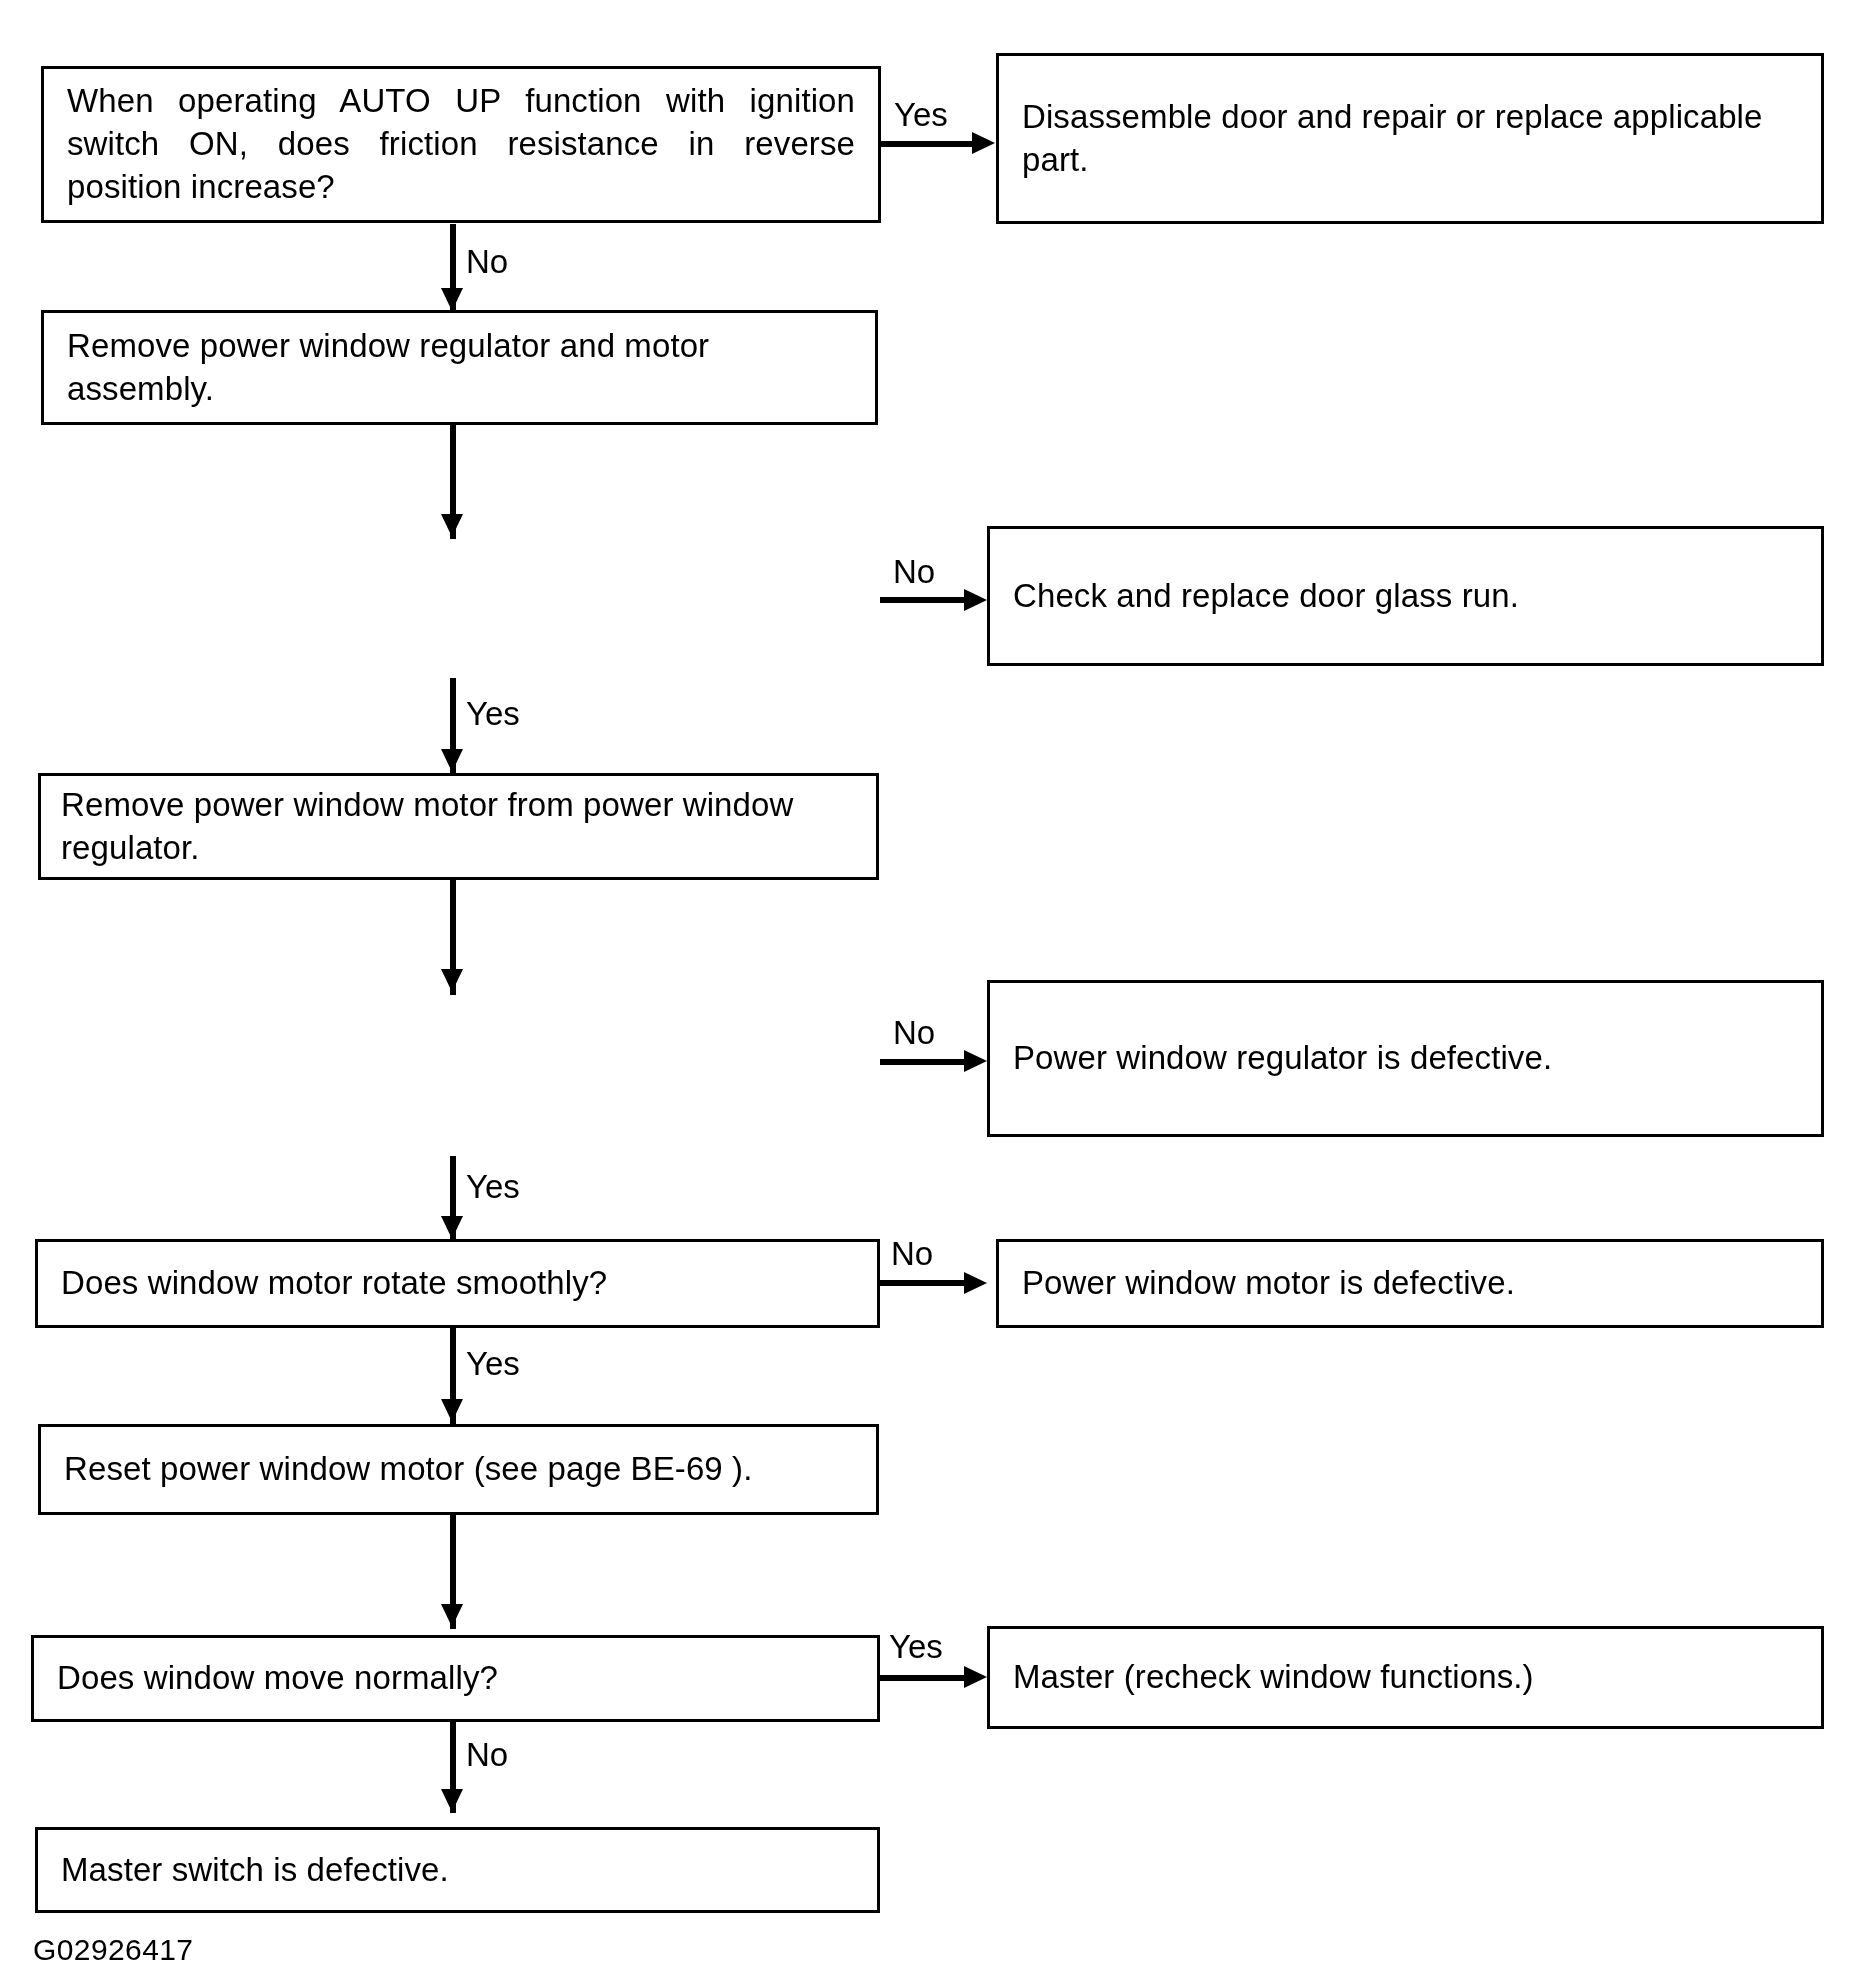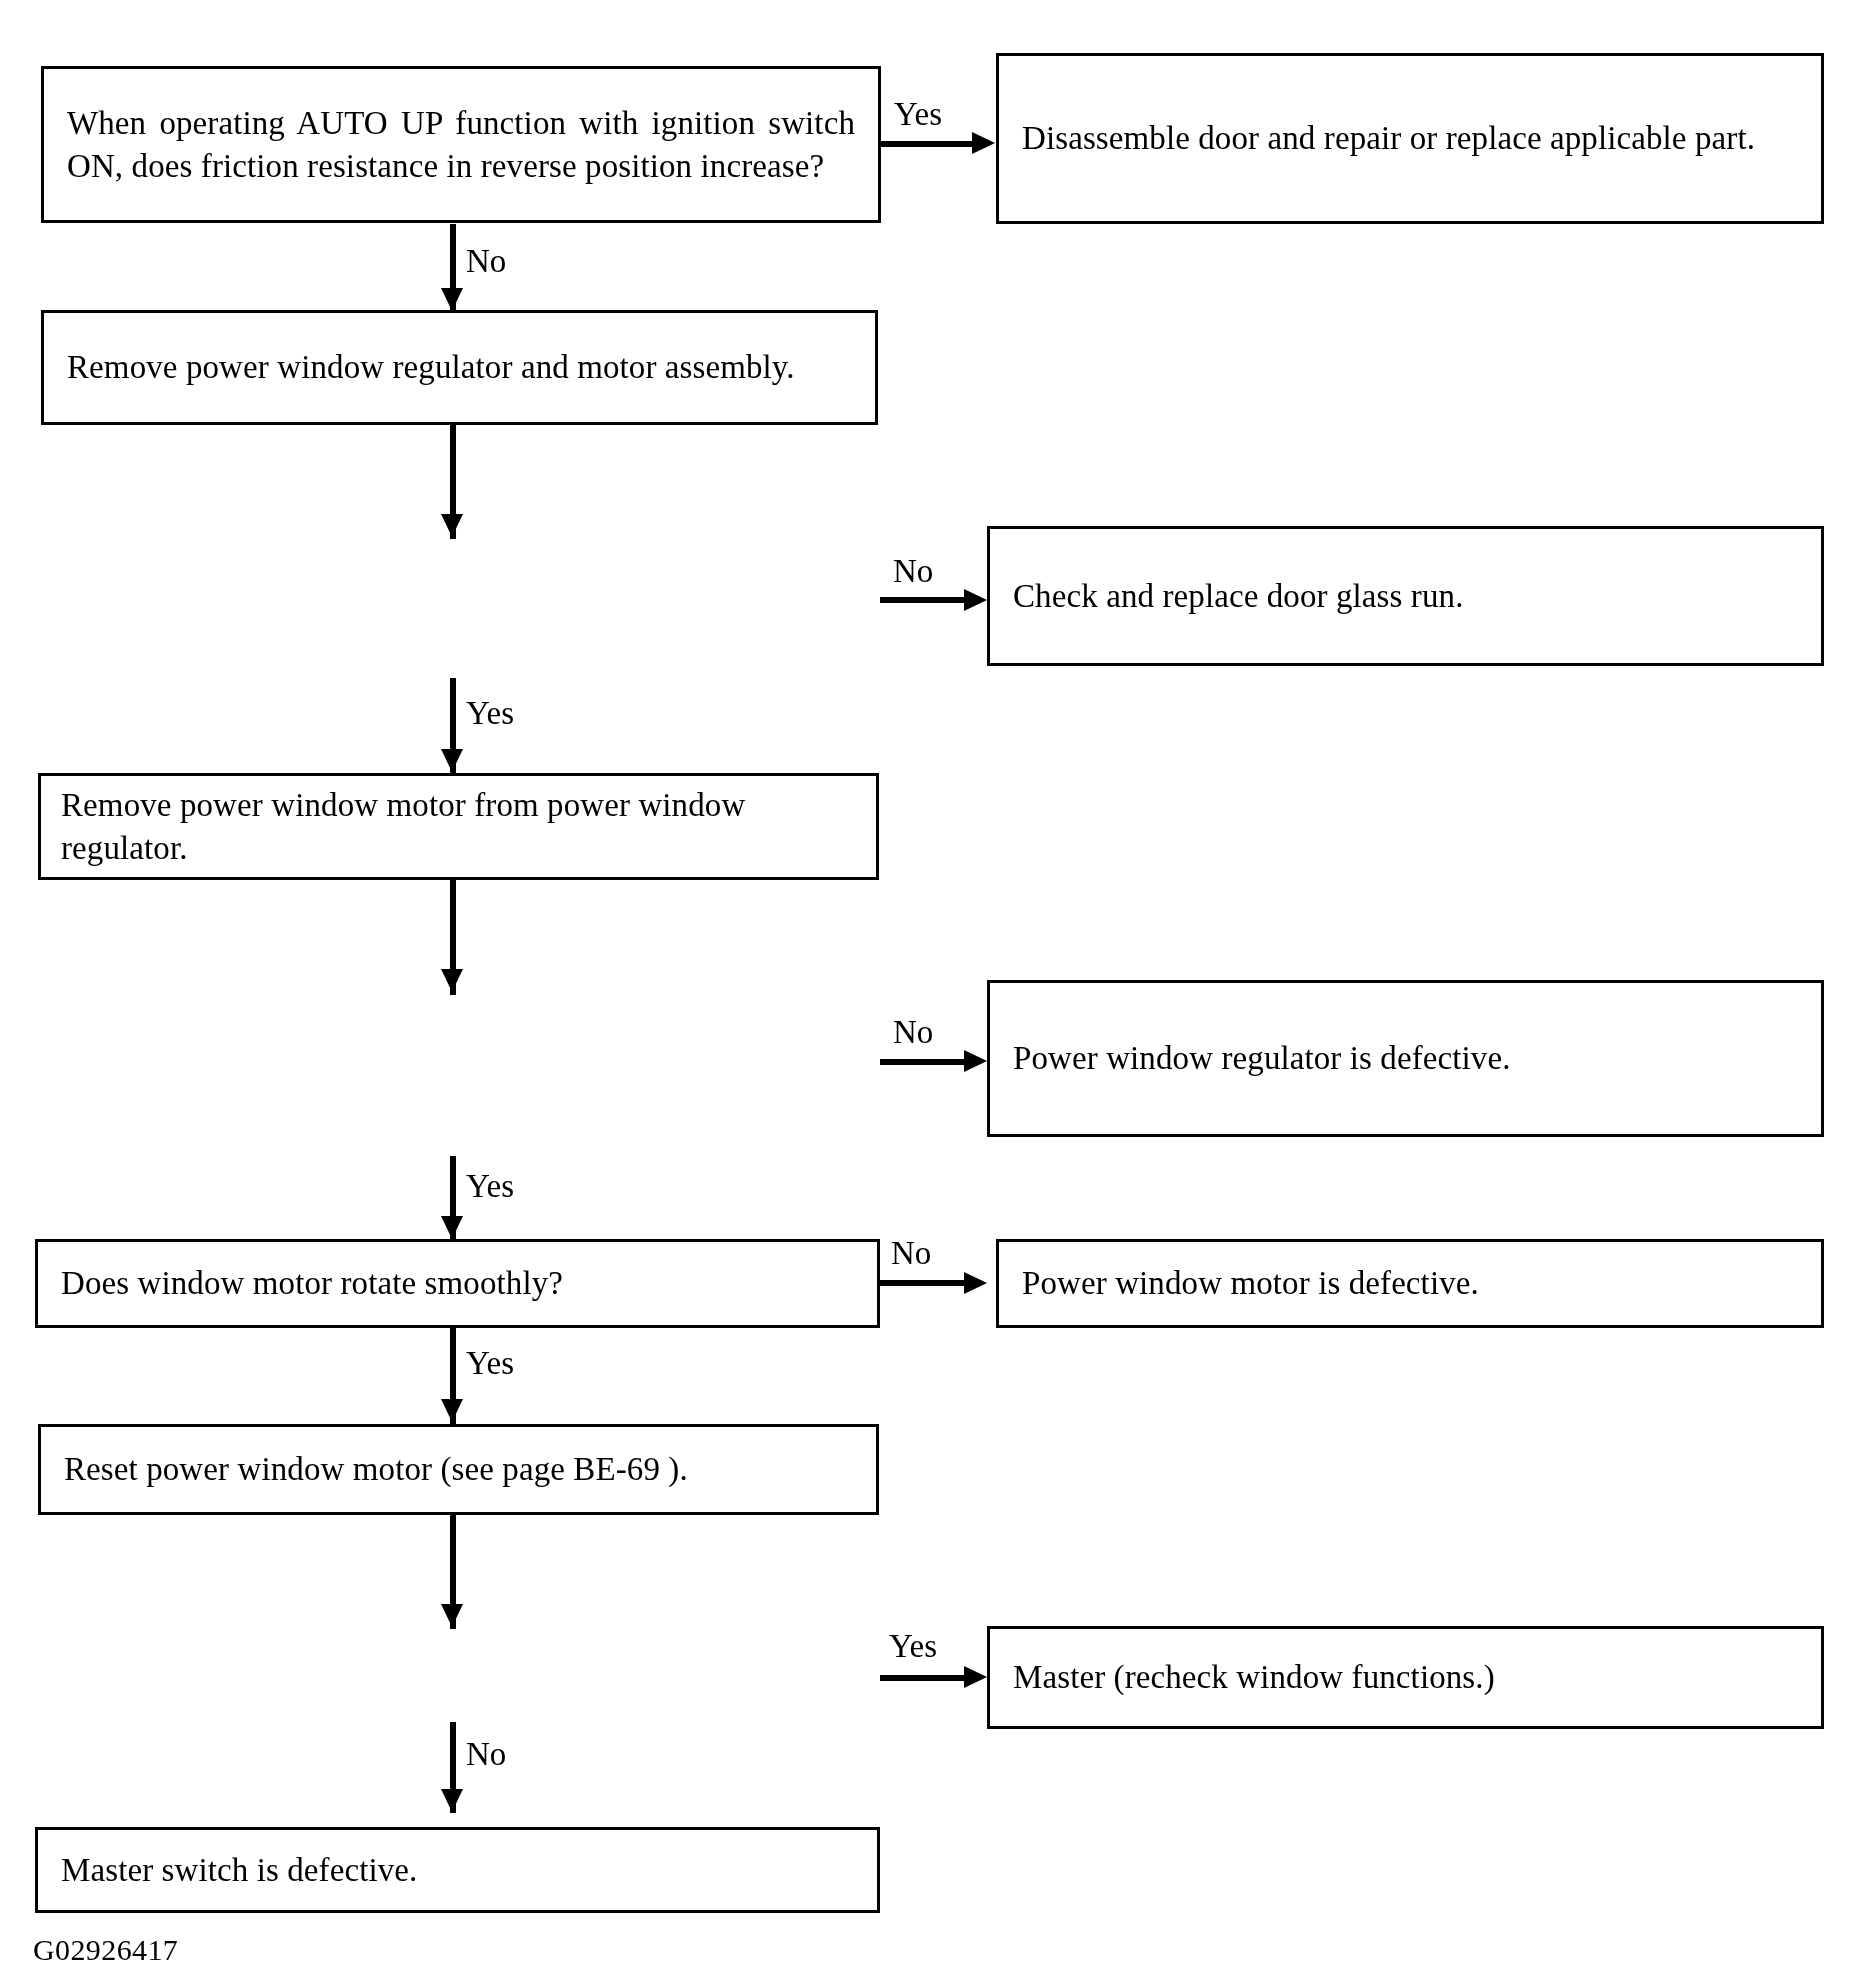--- a/index.html
+++ b/index.html
@@ -11,21 +11,20 @@
   body {
     font-family: "Liberation Sans", sans-serif;
     color: #000000;
   }
   #canvas {
     position: relative;
     width: 1855px;
     height: 1988px;
     background: #ffffff;
     overflow: hidden;
-    font-family: Liberation Serif, serif;
   }
   .box {
     position: absolute;
     box-sizing: border-box;
     border: 3.5px solid #000000;
     background: #ffffff;
     display: flex;
     align-items: center;
     padding: 0 23px;
   }
@@ -158,20 +157,23 @@
   <div class="varrow" style="left:441px; top:1399px;"></div>
   <div class="edge-label" style="left:466px; top:1347px;">Yes</div>
 
   <div class="box" style="left:38px; top:1424px; width:841px; height:91px;">
     <div class="txt">Reset power window motor (see page BE-69 ).</div>
   </div>
 
   <div class="vline" style="left:450px; top:1515px; width:6.1px; height:114px;"></div>
   <div class="varrow" style="left:441px; top:1604px;"></div>
 
+  <div class="box" style="left:31px; top:1635px; width:849px; height:87px;">
+    <div class="txt">Does window move normally?</div>
+  </div>
 
   <div class="hline" style="left:880px; top:1675px; width:89px;"></div>
   <div class="harrow" style="left:964px; top:1666px;"></div>
   <div class="edge-label" style="left:889px; top:1630px;">Yes</div>
 
   <div class="box" style="left:987px; top:1626px; width:837px; height:103px;">
     <div class="txt">Master (recheck window functions.)</div>
   </div>
 
   <div class="vline" style="left:450px; top:1722px; width:6.1px; height:91px;"></div>

